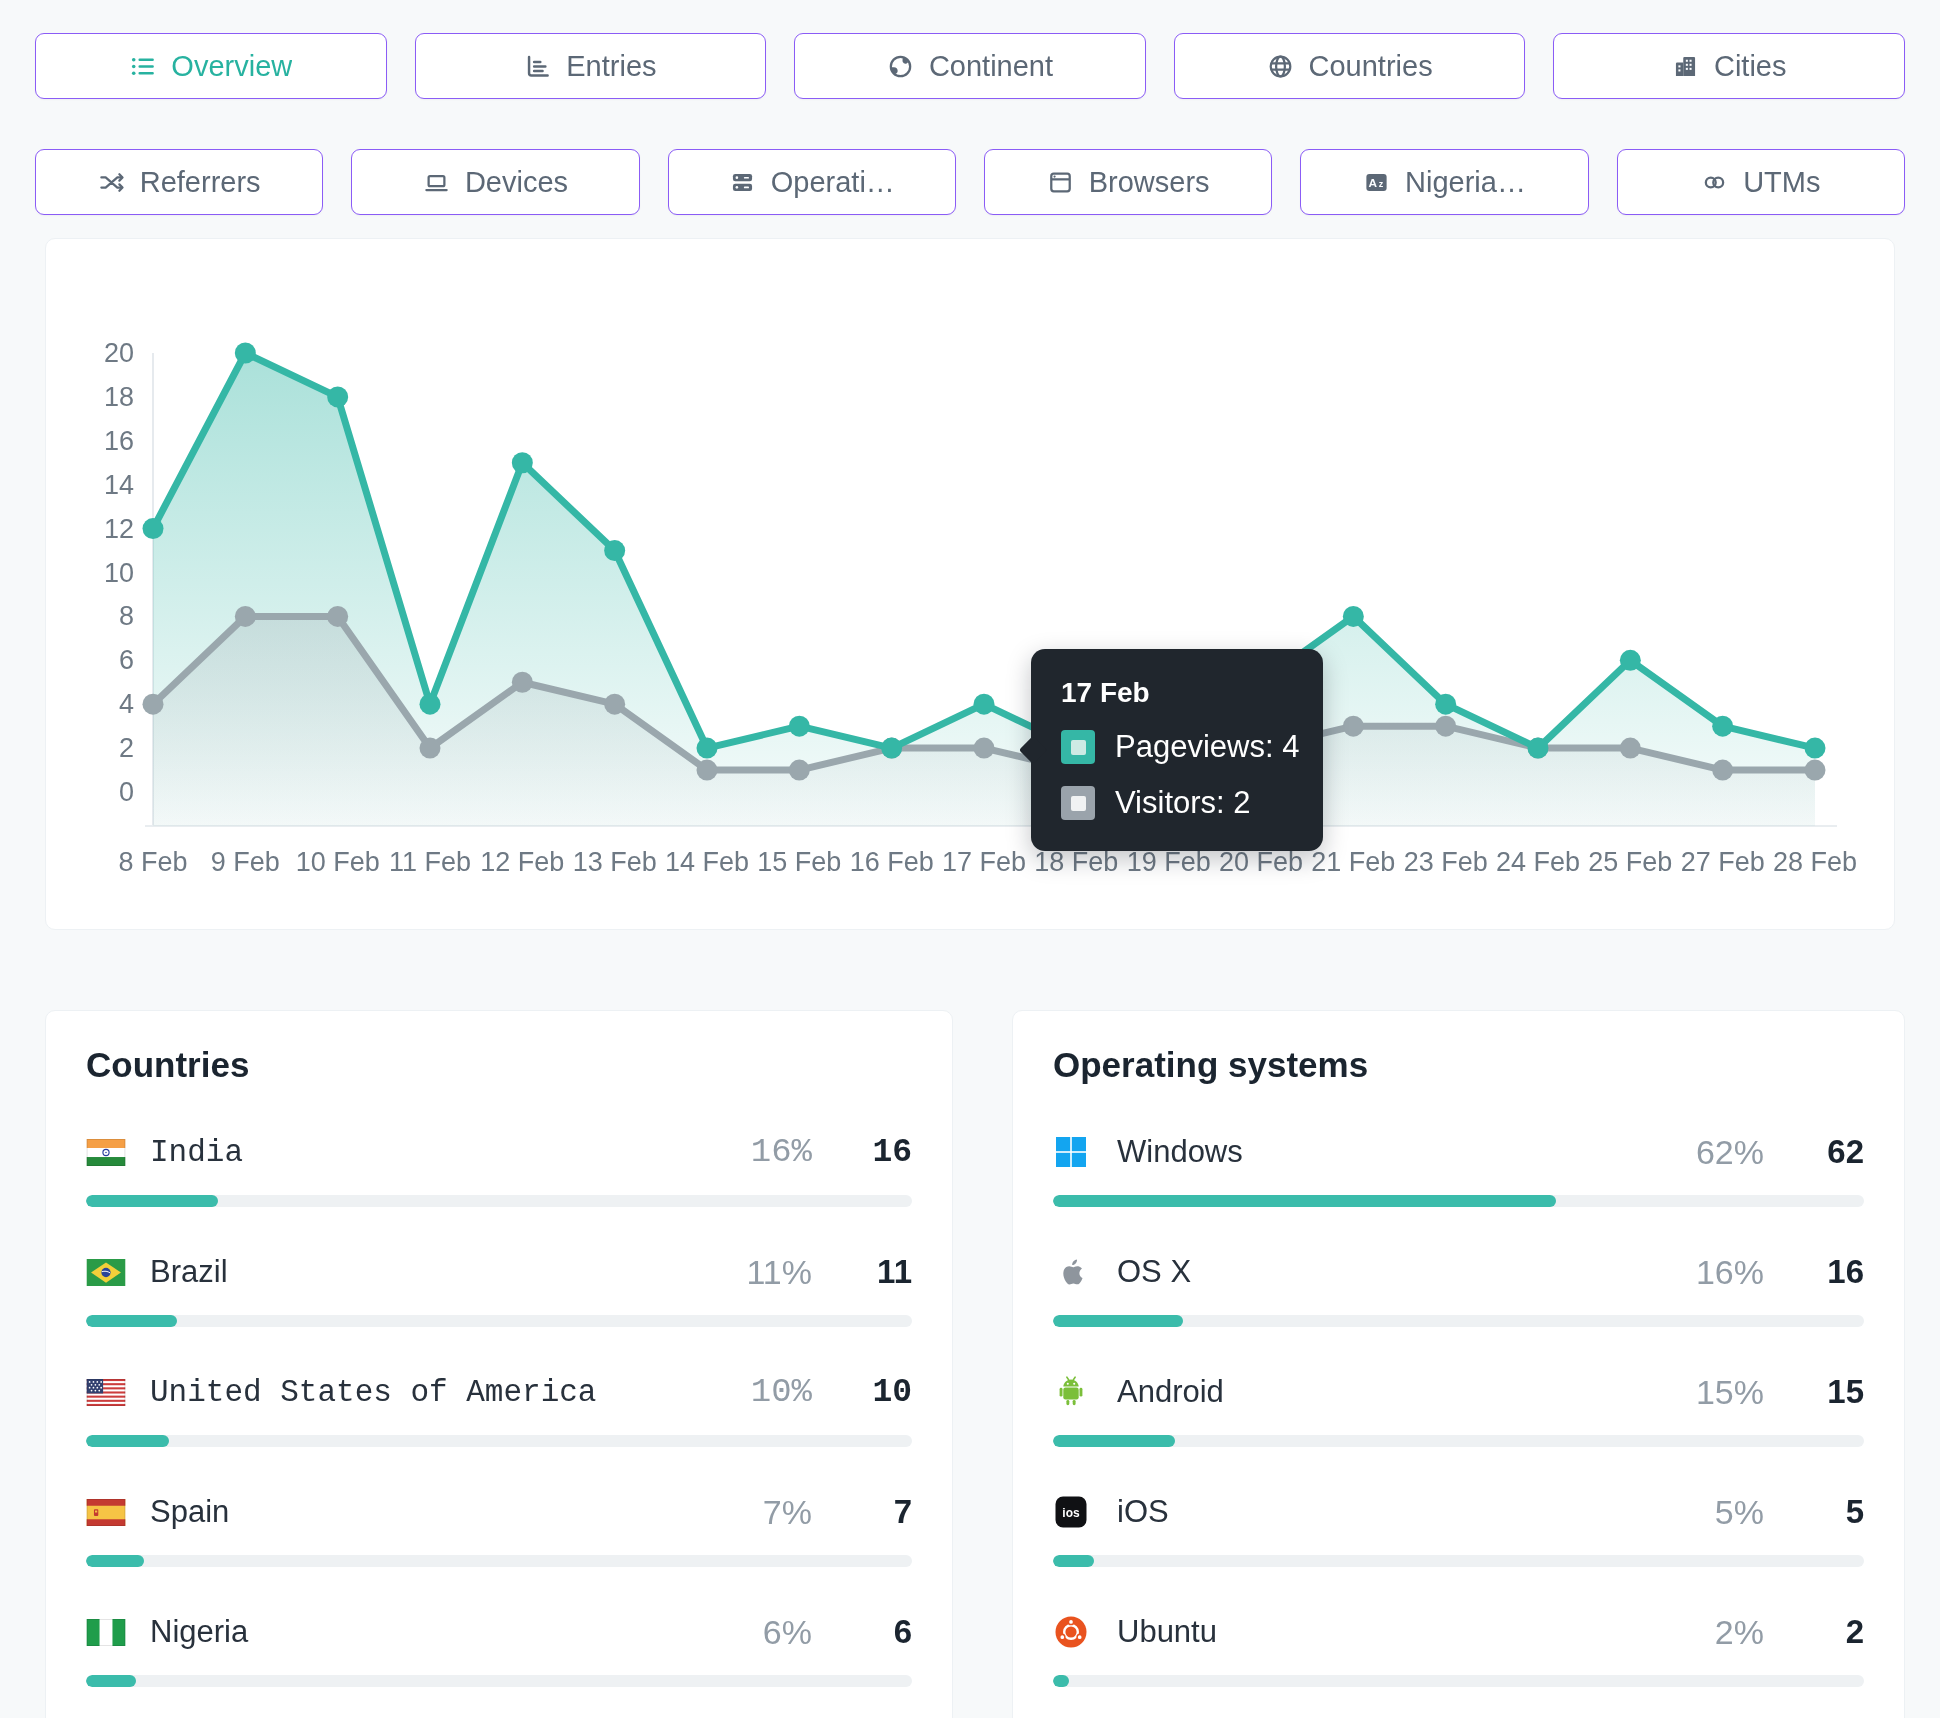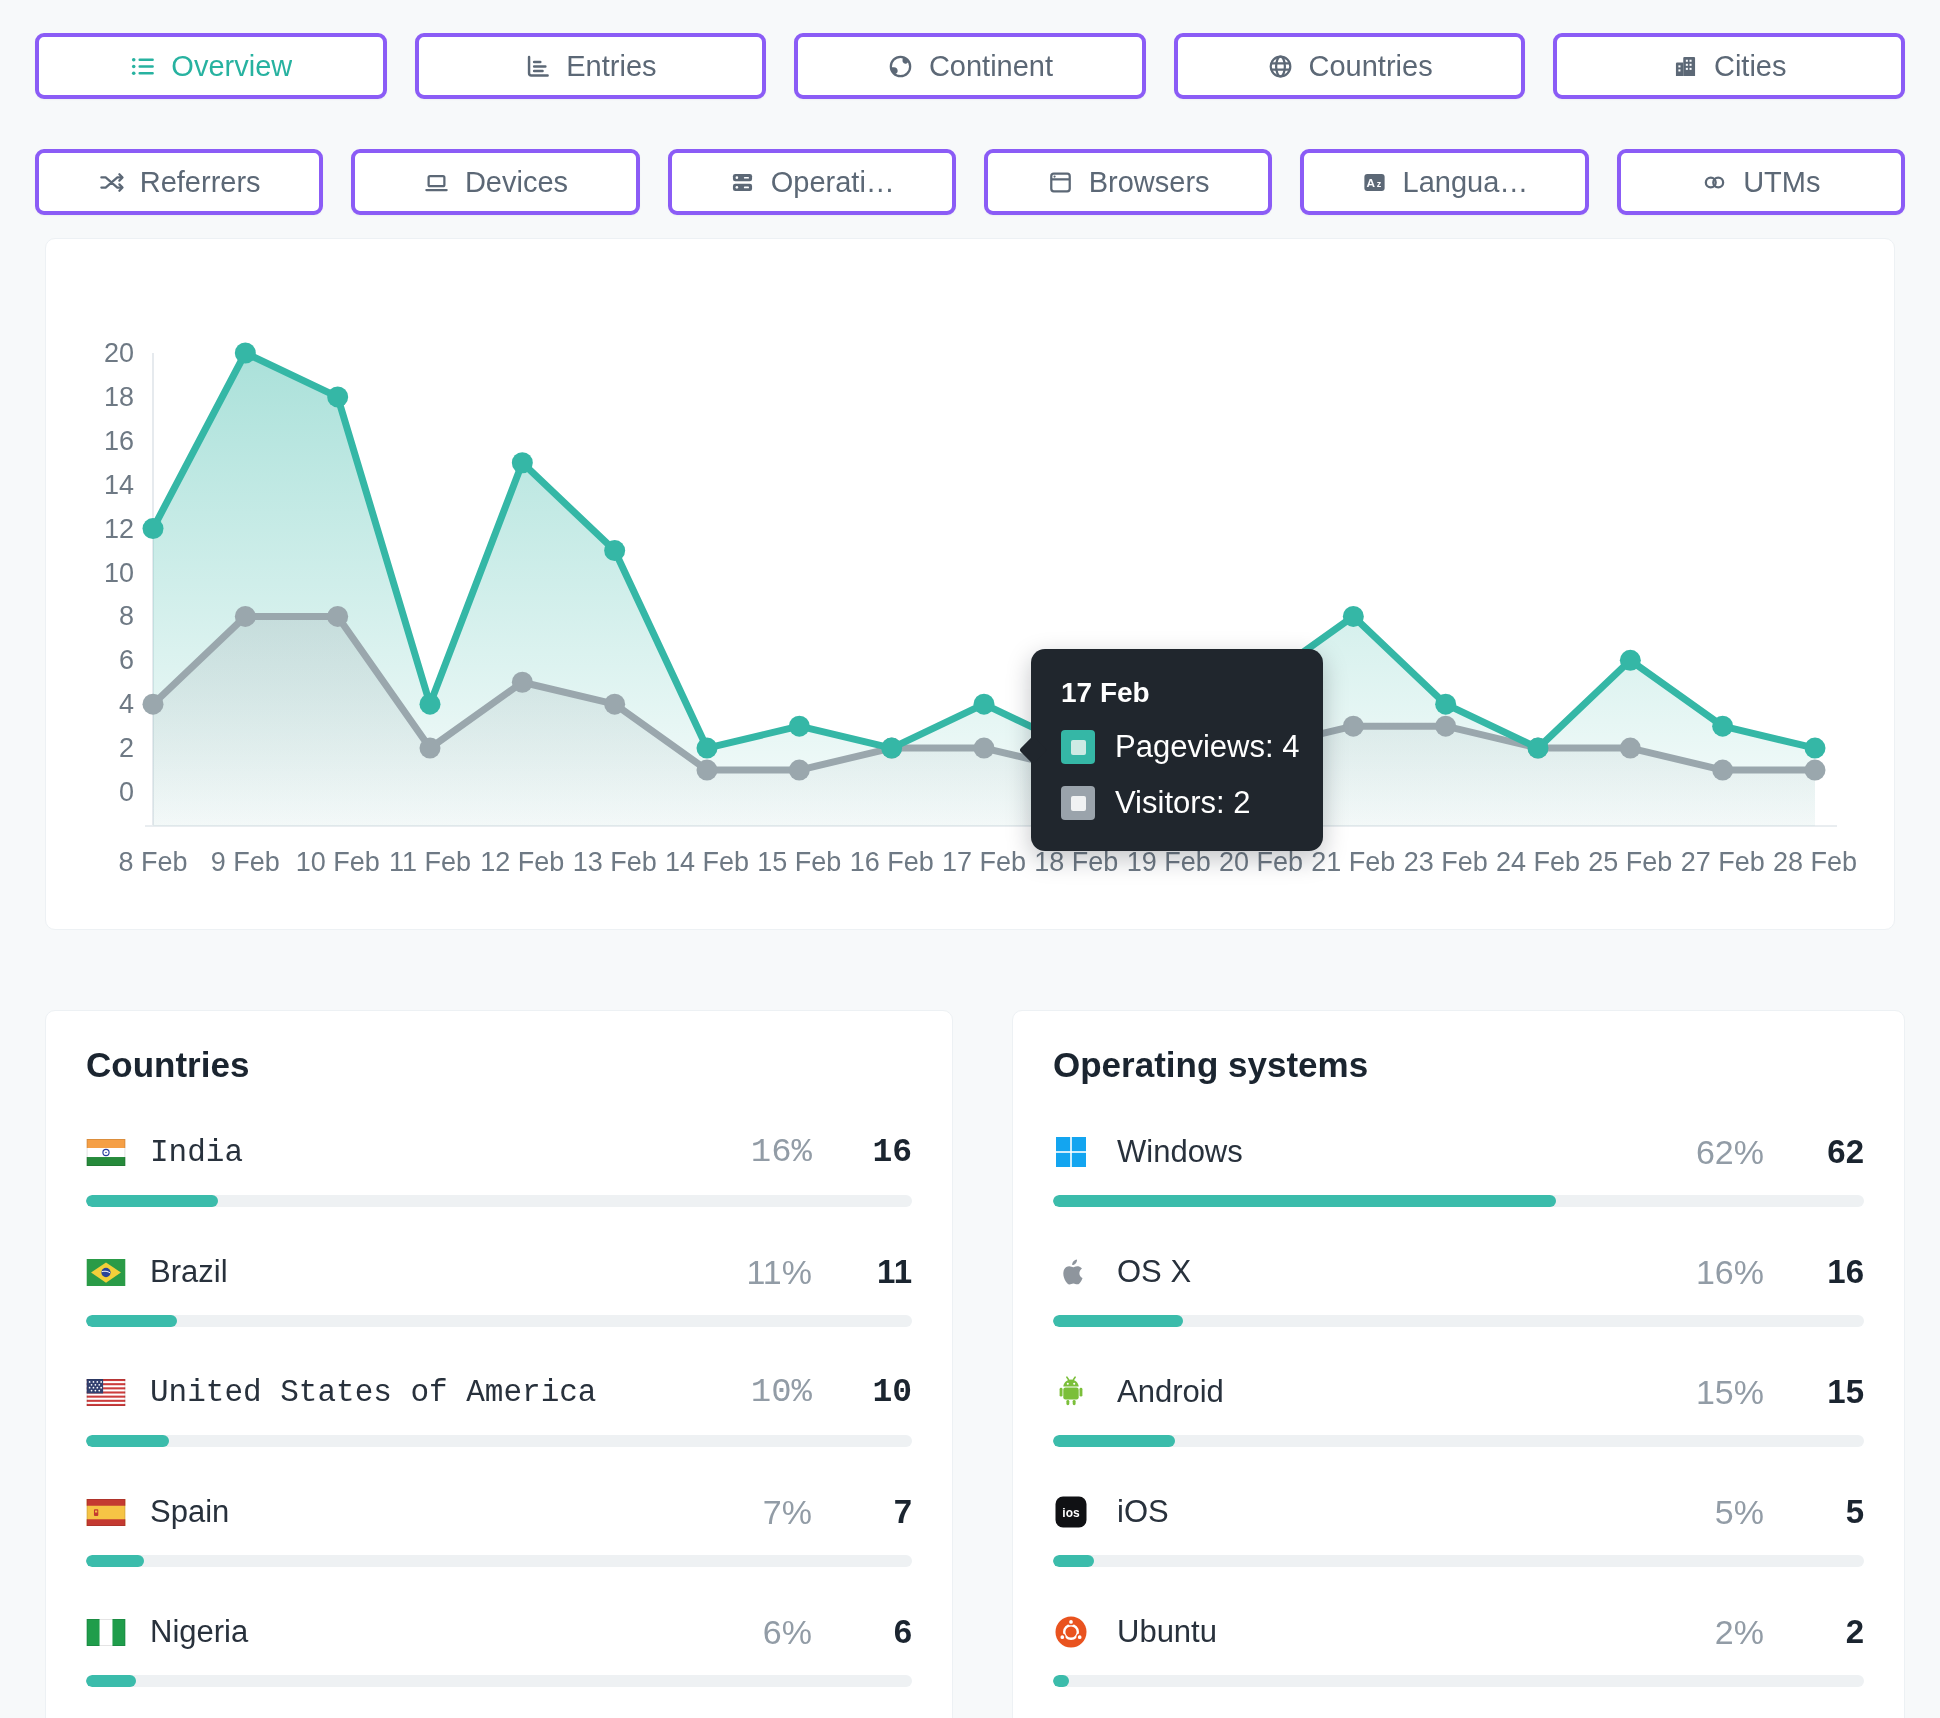--- a/index.html
+++ b/index.html
@@ -2,21 +2,21 @@
 <html><head>
 <meta charset="utf-8">
 <style>
   html,body{margin:0;padding:0}
   body{position:relative;width:1940px;height:1718px;background:#f7f9fa;overflow:hidden;
        font-family:"Liberation Sans",sans-serif;color:#28313c}
   .tabrow{position:absolute;left:35px;width:1870px;display:grid;gap:28px}
   #tabrow-1{top:33px;grid-template-columns:repeat(5,1fr);height:66px}
   #tabrow-2{top:149px;grid-template-columns:repeat(6,1fr);height:66px}
   .tab{display:flex;align-items:center;justify-content:center;gap:15px;background:#fff;
-       border:4px solid #8b5cf6;border-radius:9px;box-shadow:0 1px 2px rgba(20,30,40,.04);
+       border:1px solid #8b5cf6;border-radius:9px;box-shadow:0 1px 2px rgba(20,30,40,.04);
        font-family:"Liberation Sans",sans-serif;font-size:29px;color:#5c6876;cursor:pointer;min-width:0;padding:0 10px}
   .tab span{white-space:nowrap;overflow:hidden;text-overflow:ellipsis}
   .tab.active{color:#27b2a0}
   .ticon{width:27px;height:27px;flex:none}
   .panel{position:absolute;background:#fff;border:1px solid #edf1f4;border-radius:10px;box-sizing:border-box}
   #chart-panel{left:45px;top:238px;width:1850px;height:692px}
   #countries-panel{left:45px;top:1010px;width:908px;height:760px}
   #os-panel{left:1012px;top:1010px;width:893px;height:760px}
   #chart-svg{position:absolute;left:0;top:0}
   .ptitle{position:absolute;left:40px;top:34px;font-size:35px;font-weight:700;color:#1b2530}
@@ -268,21 +268,21 @@
     <button class="tab">
       <svg class="ticon">
         <use href="#icon-browser"></use>
       </svg>
       <span>Browsers</span>
     </button>
     <button class="tab">
       <svg class="ticon">
         <use href="#icon-translate"></use>
       </svg>
-      <span>Langua…</span>
+      <span>Nigeria…</span>
     </button>
     <button class="tab">
       <svg class="ticon">
         <use href="#icon-link"></use>
       </svg>
       <span>UTMs</span>
     </button>
   </nav>
 
 <section id="chart-panel" class="panel">

